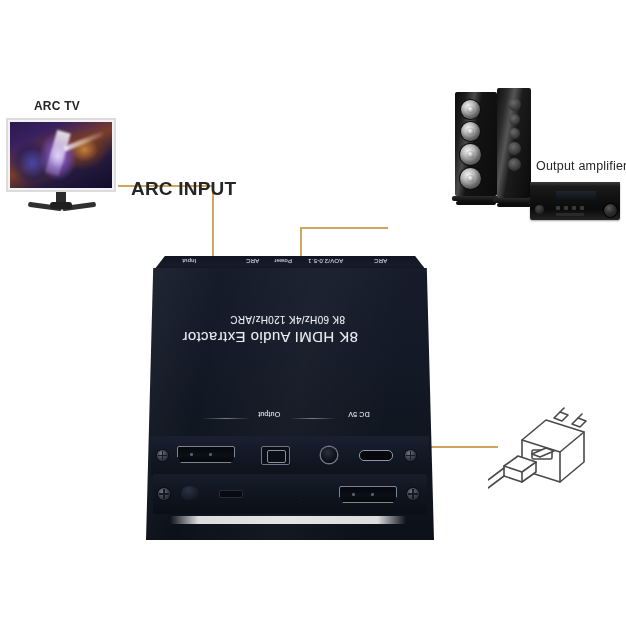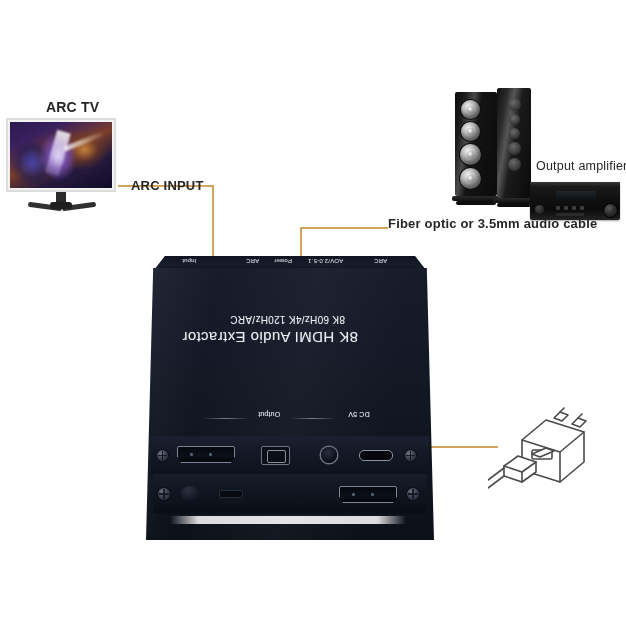--- a/index.html
+++ b/index.html
@@ -18,22 +18,22 @@
     overflow: hidden;
   }
 
   
   .label {
     position: absolute;
     color: #262626;
     white-space: nowrap;
     line-height: 1;
   }
-  .label-arc-tv      { left: 46px;  top: 100px; font-size: 14px; font-weight: 700; letter-spacing: .2px; }
-  .label-arc-input   { left: 131px; top: 179px; font-size: 13px; font-weight: 700; letter-spacing: .2px; }
+  .label-arc-tv      { left: 34px;  top: 100px; font-size: 12px; font-weight: 700; letter-spacing: .2px; }
+  .label-arc-input   { left: 131px; top: 179px; font-size: 19px; font-weight: 700; letter-spacing: .2px; }
   .label-fiber       { left: 388px; top: 217px; font-size: 13px; font-weight: 700; letter-spacing: .2px; }
   .label-amp         { left: 536px; top: 160px; font-size: 12.5px; font-weight: 400; letter-spacing: .2px; }
 
   
   .line {
     position: absolute;
     background: #d2a55f;
   }
   .dot {
     position: absolute;
@@ -312,21 +312,20 @@
   <div class="line" style="left:300px; top:227px; width:88px; height:2px;"></div>
   <div class="line" style="left:300px; top:227px; width:2px; height:28px;"></div>
   <div class="line" style="left:300px; top:255px; width:2px; height:168px;"></div>
 
   <div class="line" style="left:260px; top:421px; width:82px; height:2px;"></div>
   <div class="line" style="left:260px; top:421px; width:2px; height:12px;"></div>
   <div class="line" style="left:340px; top:421px; width:2px; height:12px;"></div>
   <div class="dot" style="left:257px; top:429px;"></div>
   <div class="dot" style="left:337px; top:429px;"></div>
 
-  <div class="label label-fiber">Fiber optic or 3.5mm audio cable</div>
 
   <div class="line" style="left:412px; top:446px; width:86px; height:2px;"></div>
   <div class="dot" style="left:406px; top:442px;"></div>
 
   <div class="dev">
 
     <div class="dev-top"></div>
     <div class="dev-face"></div>
 
     <div class="silk silk-tiny" style="left:36px;  top:2px;">Input</div>

